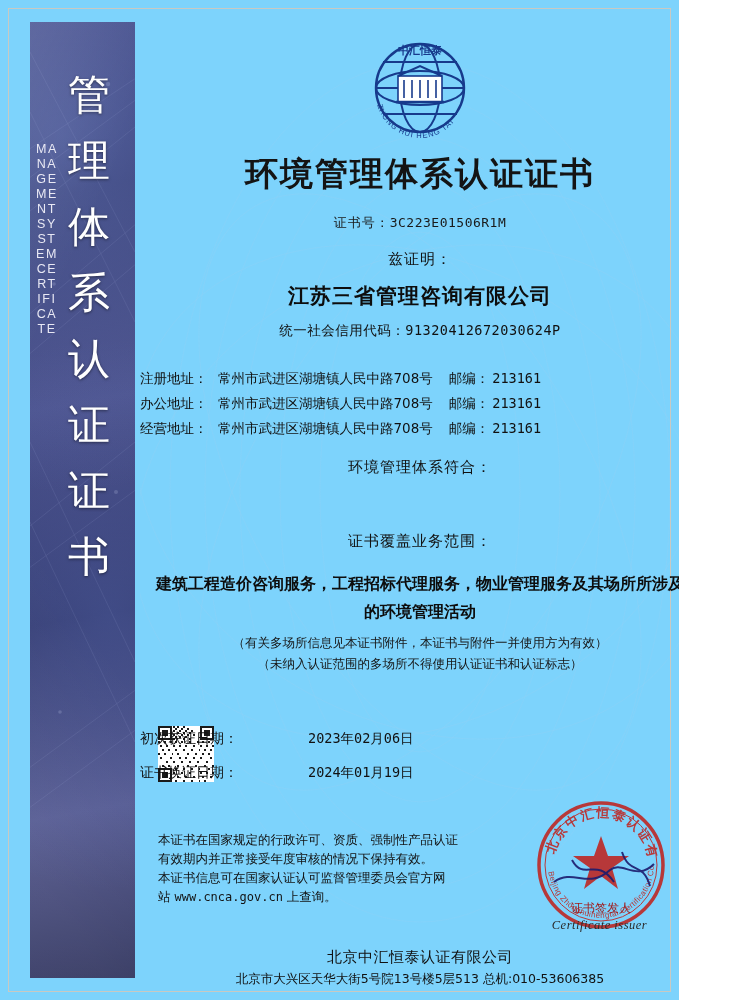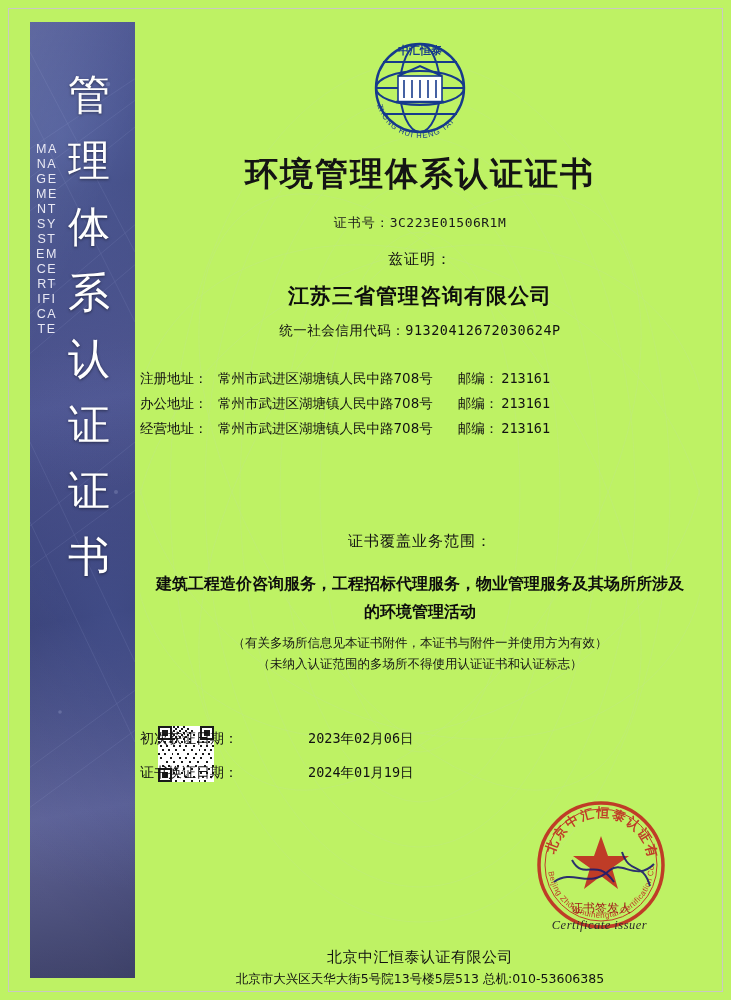--- a/index.html
+++ b/index.html
@@ -5,24 +5,24 @@
   html, body {
     margin: 0;
     padding: 0;
     background: #ffffff;
   }
   body {
     font-family: "Liberation Sans", sans-serif;
   }
   #certificate {
     position: relative;
-    width: 731px;
+    width: 679px;
     height: 1000px;
     overflow: hidden;
-    background: #bef264;
+    background: #7dd3fc;
     box-sizing: border-box;
   }
   
   .outer-frame {
     position: absolute;
     left: 8px; top: 8px; right: 8px; bottom: 8px;
     border: 1px solid #c9c9c2;
     box-sizing: border-box;
     pointer-events: none;
   }
@@ -182,21 +182,21 @@
     justify-content: flex-start;
     align-items: baseline;
     font-family: "DejaVu Sans", sans-serif;
     font-size: 13.5px;
     color: #111;
     margin-bottom: 7px;
     white-space: nowrap;
   }
   .addr-row .k { width: 78px; text-align: left; }
   .addr-row .v { text-align: left; }
-  .addr-row .zipk { margin-left: 25px; }
+  .addr-row .zipk { margin-left: 16px; }
   .addr-row .zipv { font-family: "DejaVu Sans Mono", monospace; margin-left: 3px; }
 
   .conform-label {
     position: absolute;
     top: 436px;
     left: 0;
     width: 560px;
     text-align: center;
     font-family: "DejaVu Sans", sans-serif;
     font-size: 15px;
@@ -444,20 +444,21 @@
         <span class="zipv">213161</span>
       </div>
       <div class="addr-row">
         <span class="k">经营地址：</span>
         <span class="v">常州市武进区湖塘镇人民中路708号</span>
         <span class="zipk">邮编：</span>
         <span class="zipv">213161</span>
       </div>
     </div>
 
+    <div class="conform-label">环境管理体系符合：</div>
 
     <div class="scope-label">证书覆盖业务范围：</div>
     <div class="scope-text">建筑工程造价咨询服务，工程招标代理服务，物业管理服务及其场所所涉及的环境管理活动</div>
     <div class="scope-note">
       <div>（有关多场所信息见本证书附件，本证书与附件一并使用方为有效）</div>
       <div>（未纳入认证范围的多场所不得使用认证证书和认证标志）</div>
     </div>
 
     <svg class="qr" viewBox="0 0 29 29" shape-rendering="crispEdges">
       <rect width="29" height="29" fill="#ffffff"></rect>
@@ -582,20 +583,28 @@
       <div class="date-row">
         <span class="k">初次获证日期：</span>
         <span class="v">2023年02月06日</span>
       </div>
       <div class="date-row">
         <span class="k">证书换证日期：</span>
         <span class="v">2024年01月19日</span>
       </div>
     </div>
 
+    <div class="legal">
+      <div>本证书在国家规定的行政许可、资质、强制性产品认证</div>
+      <div>有效期内并正常接受年度审核的情况下保持有效。</div>
+      <div>本证书信息可在国家认证认可监督管理委员会官方网</div>
+      <div>
+        <span>站 </span><span class="site">www.cnca.gov.cn</span><span> 上查询。</span>
+      </div>
+    </div>
 
     <svg class="seal" viewBox="0 0 150 150">
       <g opacity="0.88">
         <circle cx="75" cy="75" r="62" fill="none" stroke="#c0231f" stroke-width="3.5"></circle>
         <circle cx="75" cy="75" r="56" fill="none" stroke="#c0231f" stroke-width="1"></circle>
         <path id="sealTopCn" d="M75,18 m-48,57 a48,48 0 0,1 96,0" fill="none"></path>
         <text font-family="DejaVu Sans, sans-serif" font-size="13" font-weight="bold" fill="#c0231f" letter-spacing="2">
           <textPath href="#sealTopCn" startOffset="7%">北京中汇恒泰认证有限公司</textPath>
         </text>
         <path id="sealBottomEn" d="M75,133 m-53,-58 a53,53 0 0,0 106,0" fill="none"></path>

